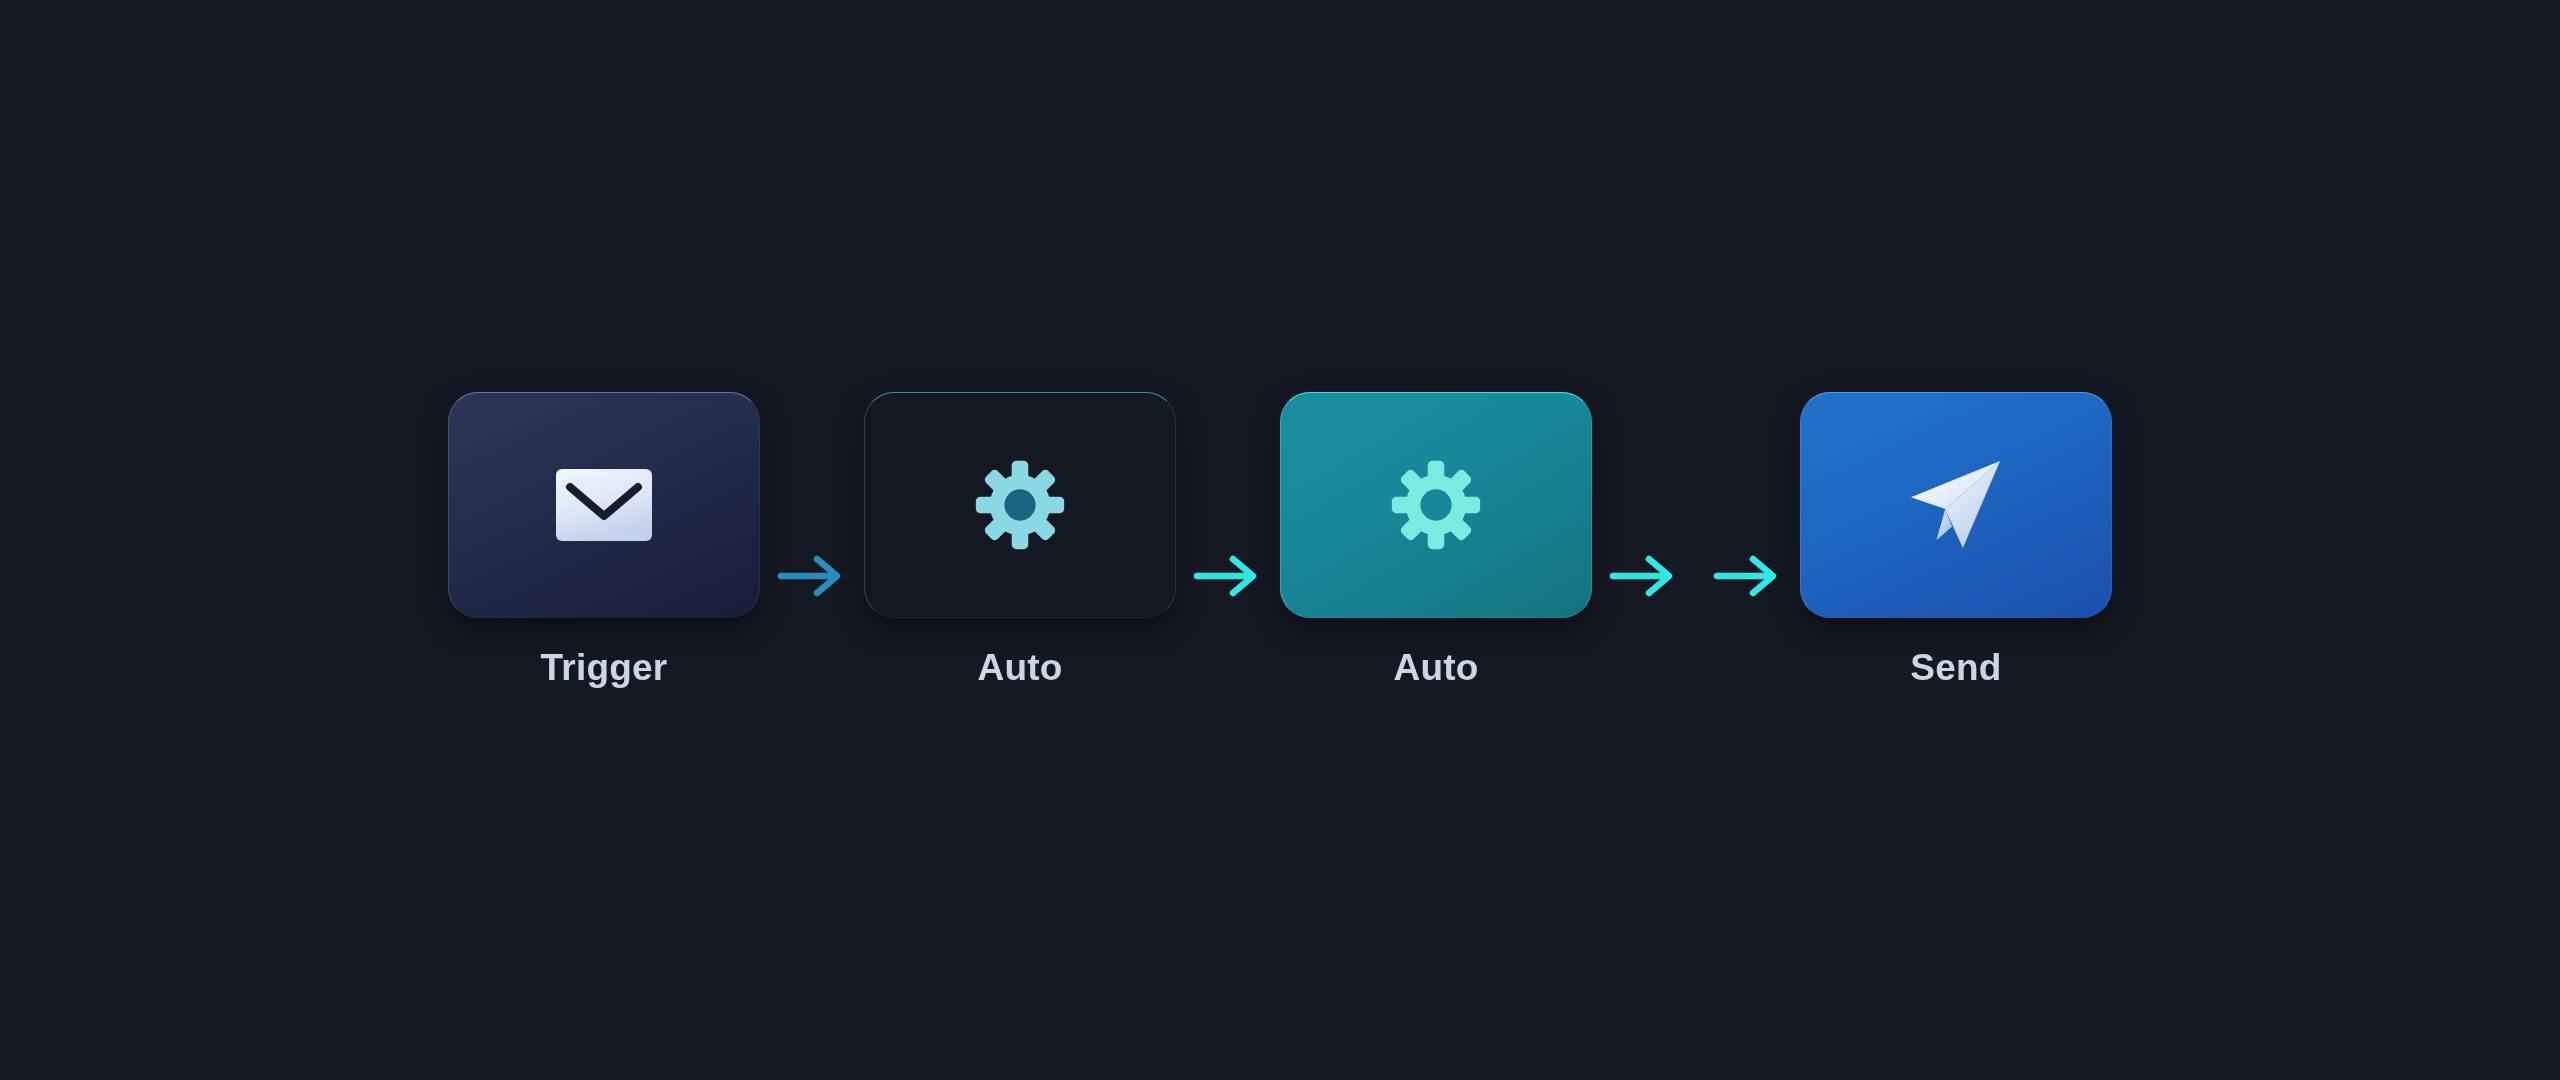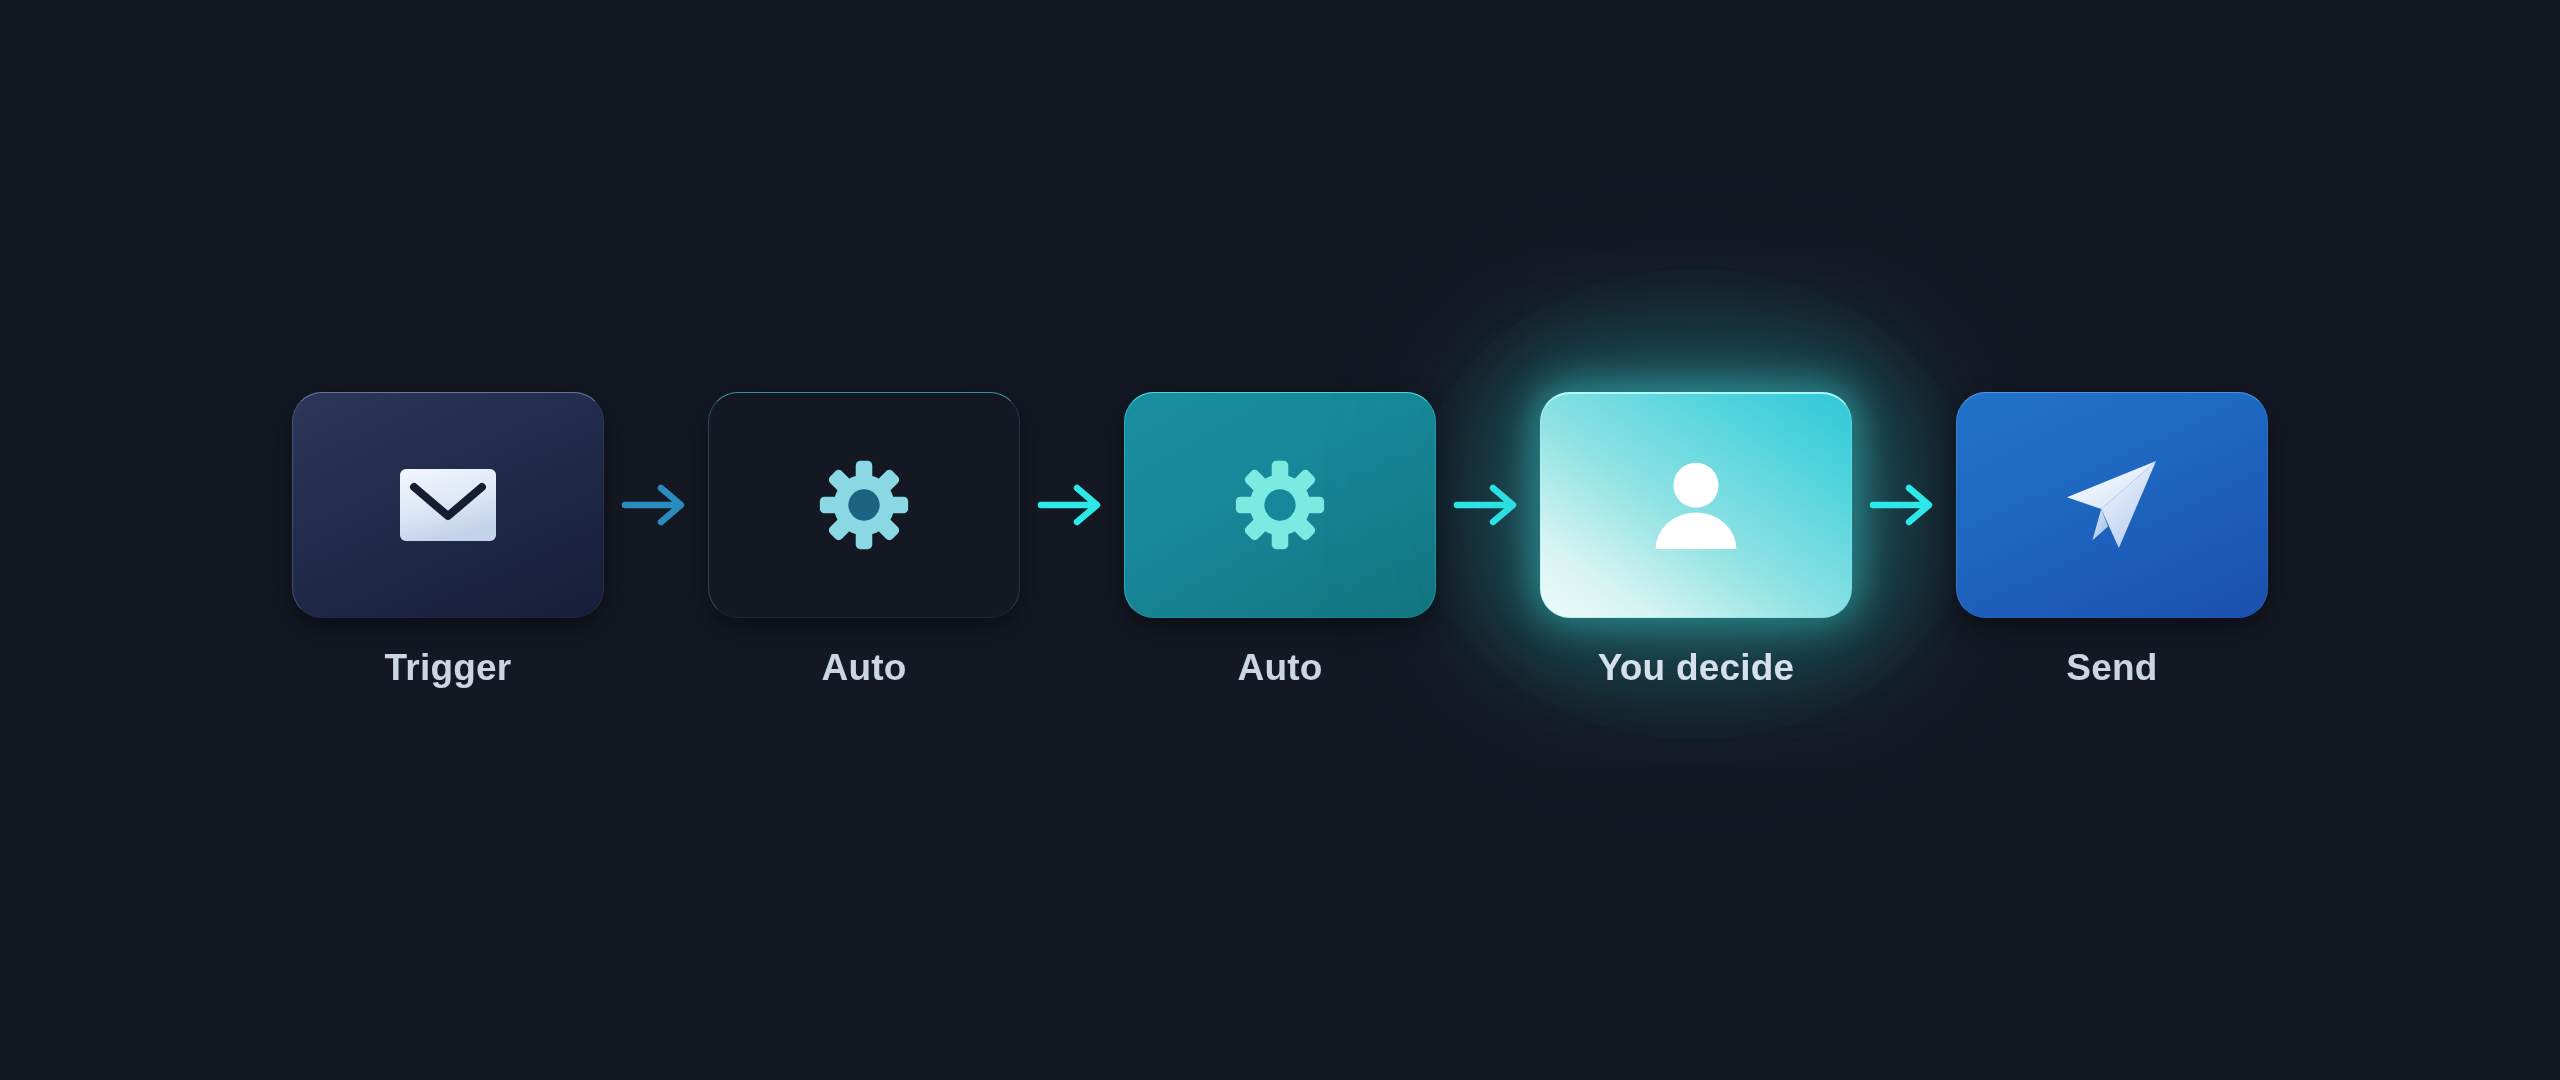--- a/index.html
+++ b/index.html
@@ -12,21 +12,21 @@
   }
   .stage {
     position:relative;
     width:2560px; height:1080px;
     display:flex;
     align-items:center;
     justify-content:center;
   }
   .flow {
     display:flex;
-    align-items:flex-start;
+    align-items:flex-end;
     justify-content:center;
     gap:0;
   }
   .step {
     position:relative;
     display:flex;
     flex-direction:column;
     align-items:center;
     width:312px;
   }
@@ -238,32 +238,20 @@
     </div>
 
     <div class="connector">
       <span>
         <svg width="66" height="46" viewBox="0 0 66 46">
           <path d="M2 23 L56 23 M38 6 L58 23 L38 40" fill="none" stroke="#2ee8e8" stroke-width="6.5" stroke-linecap="round" stroke-linejoin="round"></path>
         </svg>
       </span>
     </div>
 
-    <div class="step">
-      <div class="glow-halo"></div>
-      <div class="card c-decide">
-        <span class="icon-wrap">
-          <svg width="94" height="92" viewBox="0 0 100 98">
-            <circle cx="50" cy="28" r="24" fill="#ffffff"></circle>
-            <path d="M7 96 a43 39 0 0 1 86 0 Z" fill="#ffffff"></path>
-          </svg>
-        </span>
-      </div>
-      <div class="label bright">You decide</div>
-    </div>
 
     <div class="connector">
       <span>
         <svg width="66" height="46" viewBox="0 0 66 46">
           <path d="M2 23 L56 23 M38 6 L58 23 L38 40" fill="none" stroke="#2ee8e8" stroke-width="6.5" stroke-linecap="round" stroke-linejoin="round"></path>
         </svg>
       </span>
     </div>
 
     <div class="step">

